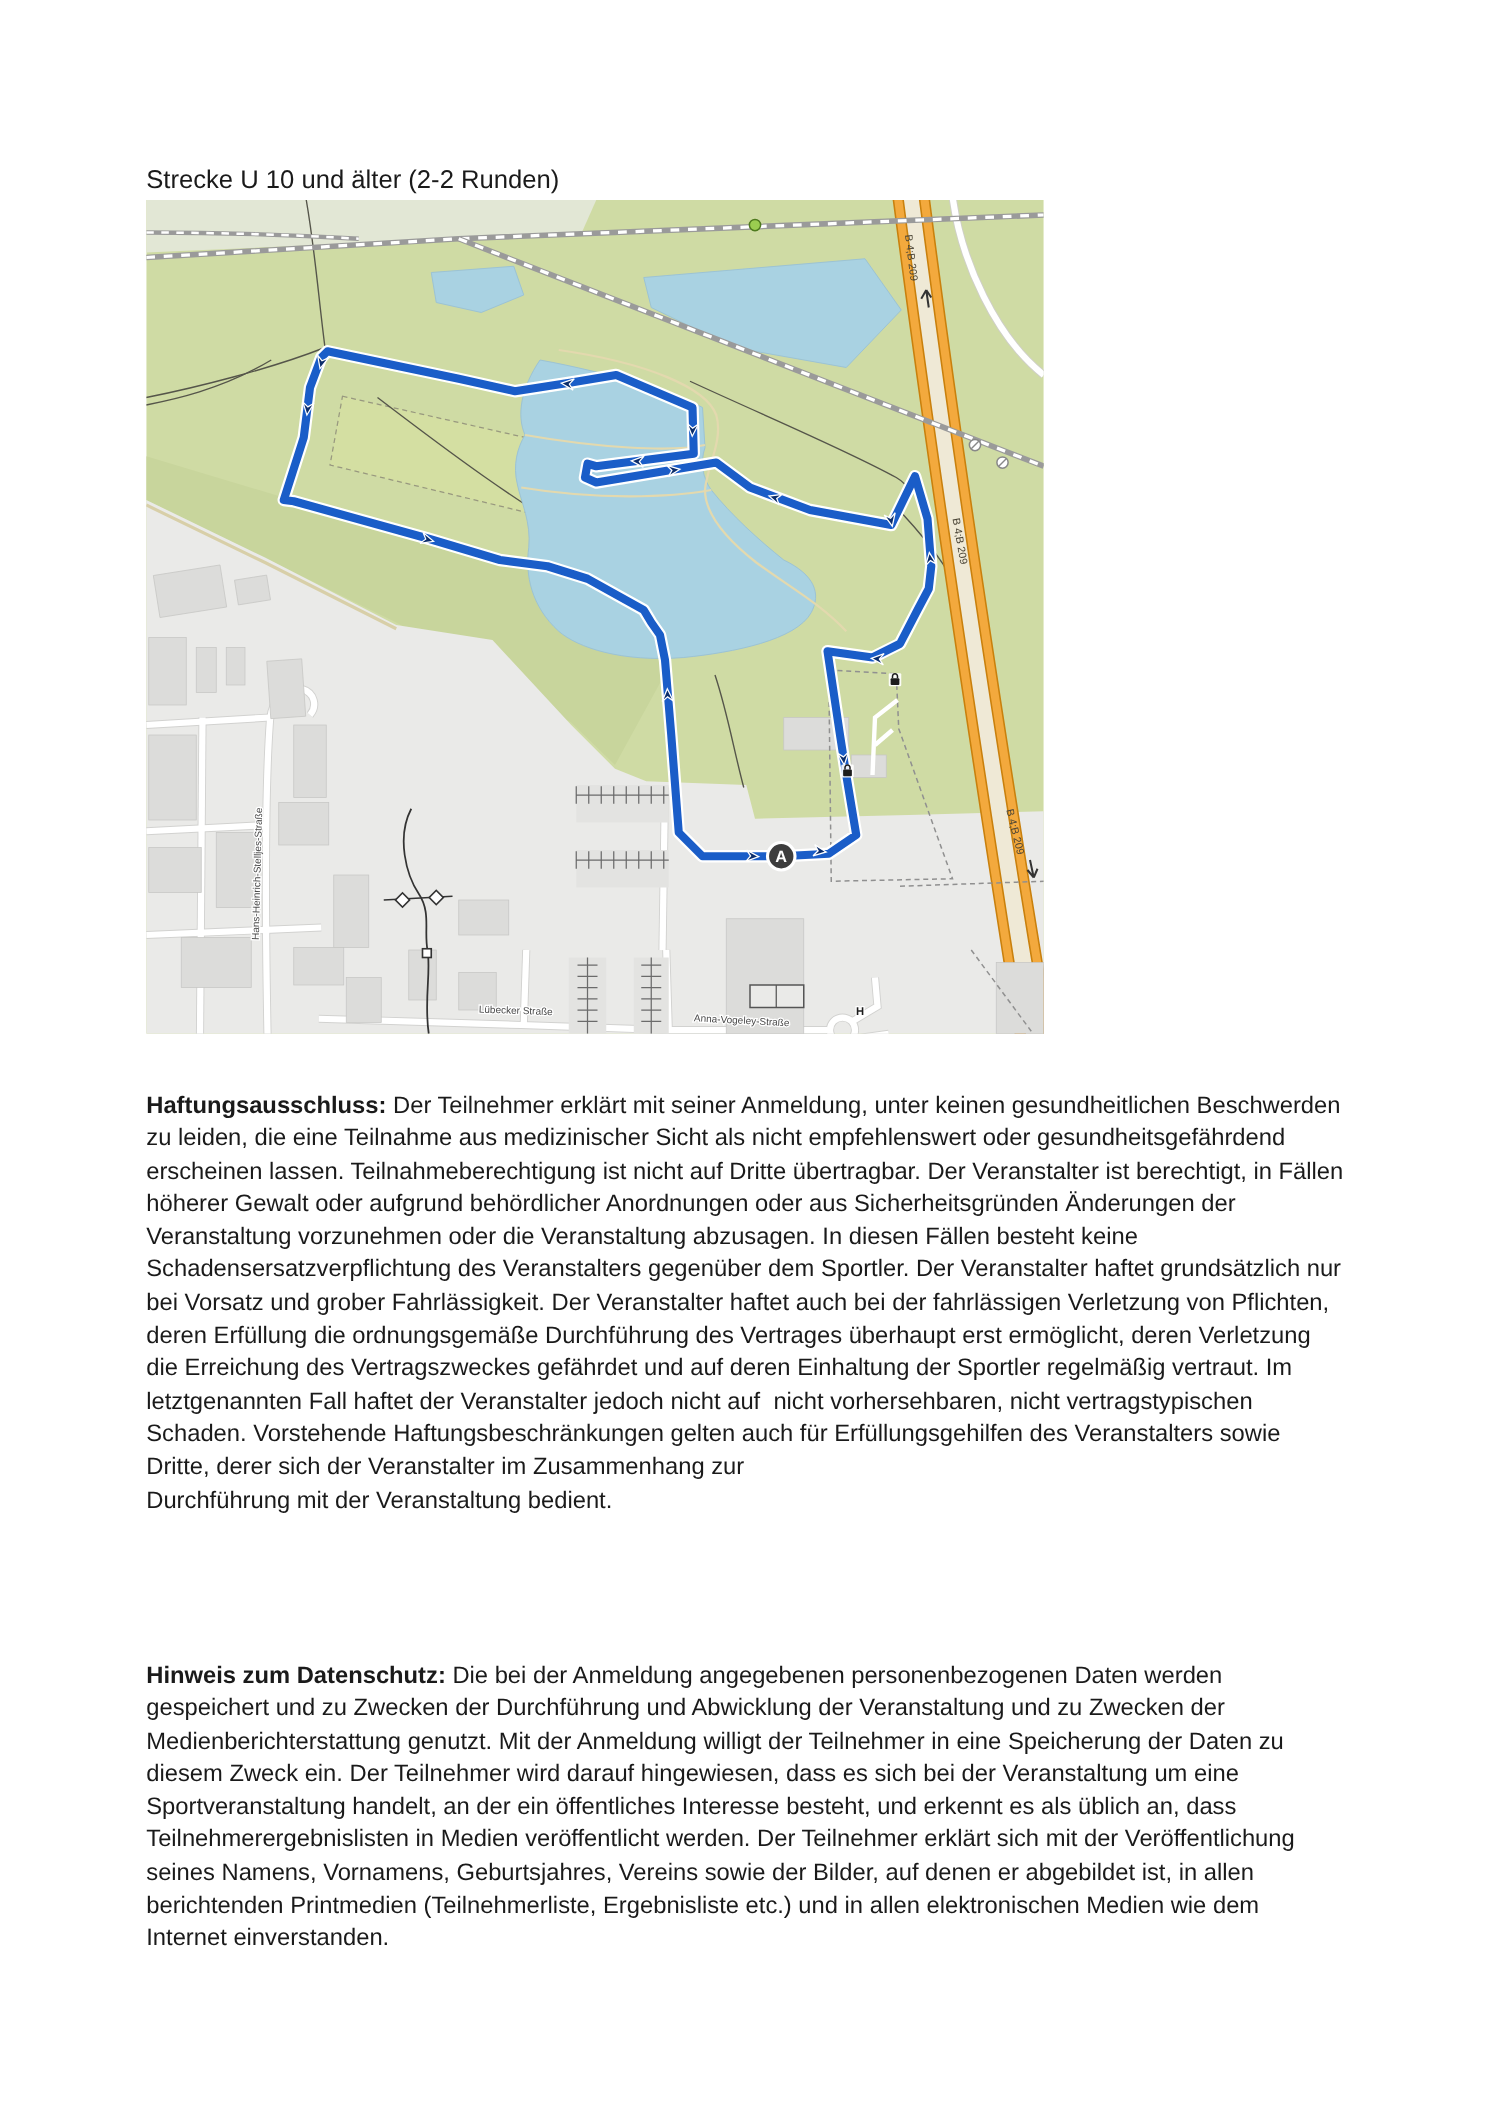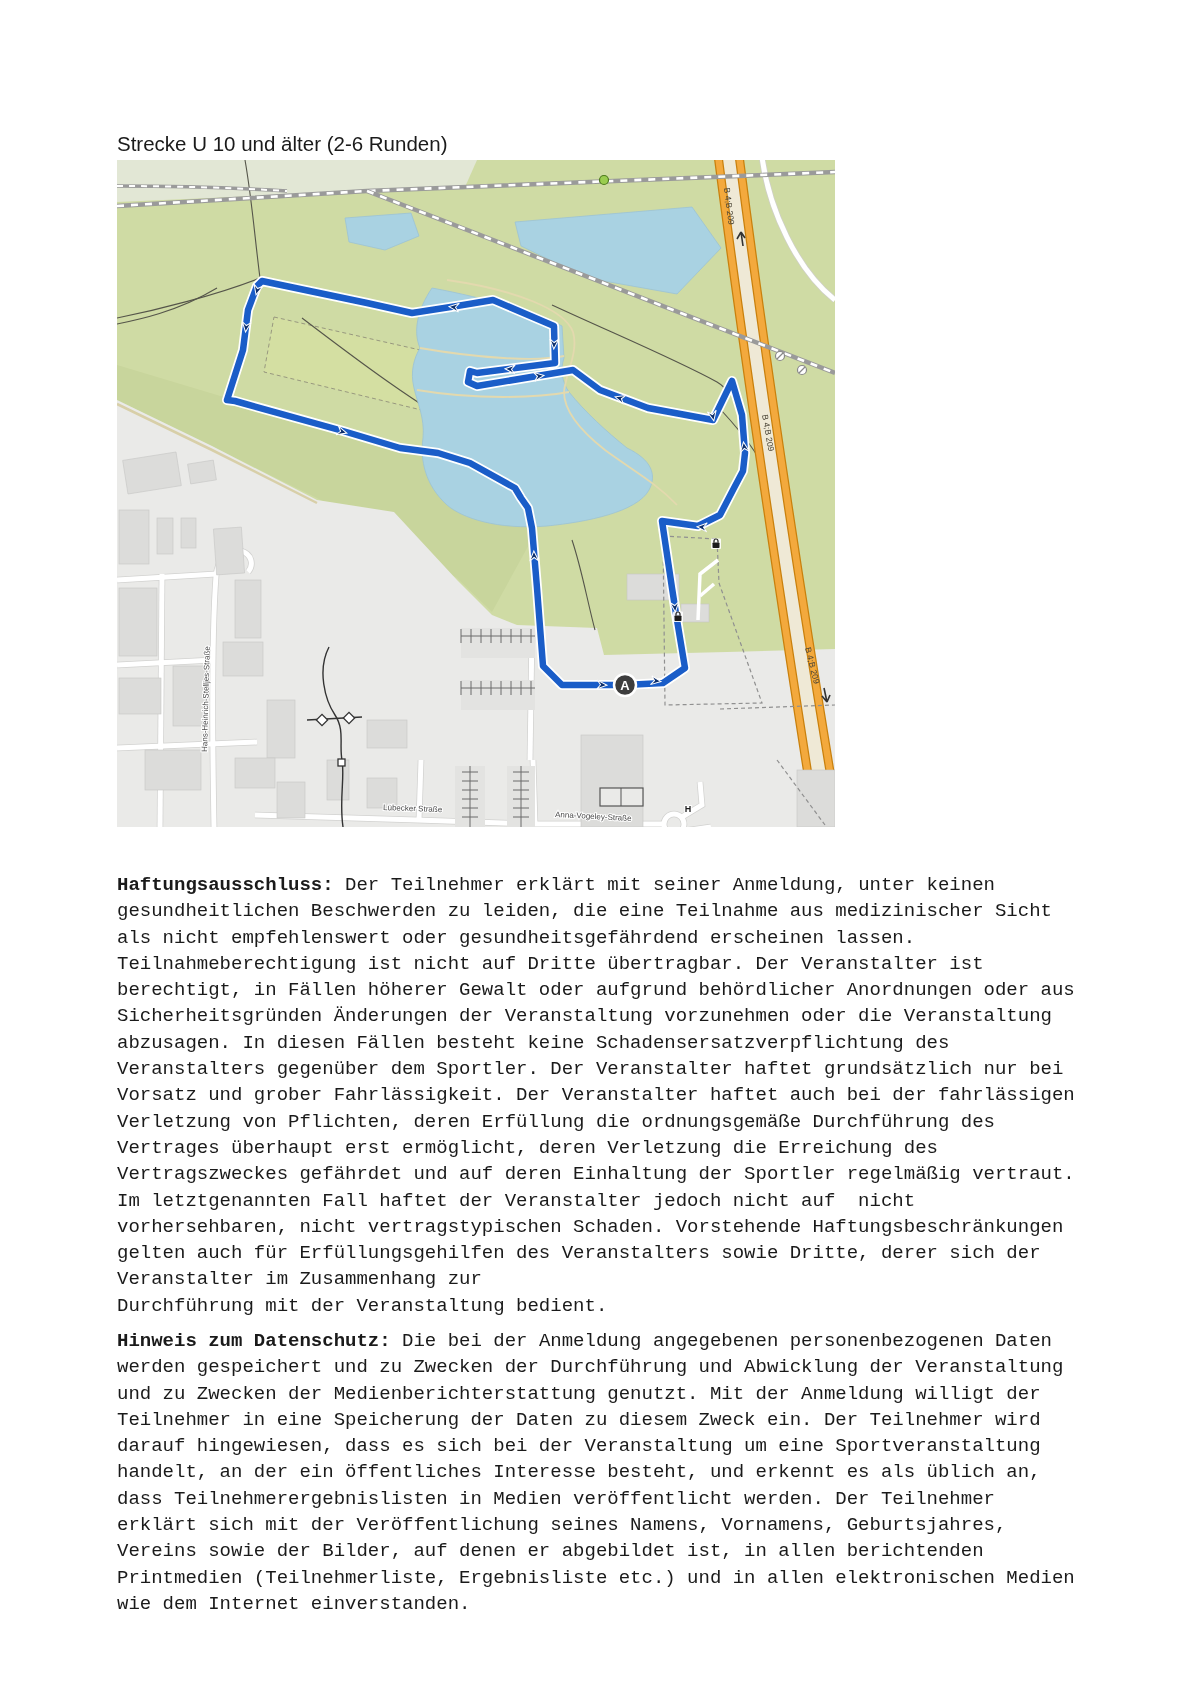--- a/index.html
+++ b/index.html
@@ -1,32 +1,32 @@
 <!DOCTYPE html>
 <html><head>
 <meta charset="utf-8">
 <style>
   html,body{margin:0;padding:0;}
   body{width:1190px;height:1684px;position:relative;background:#ffffff;
        font-family:"Liberation Sans",sans-serif;color:#1a1a1a;}
   .doc-title{position:absolute;left:117px;top:132px;font-size:20.5px;line-height:23px;}
   .map-wrap{position:absolute;left:117px;top:160px;width:718px;height:667px;}
   .para{position:absolute;left:117px;width:958px;font-size:19px;line-height:26.3px;
-        white-space:pre-wrap;font-family:Liberation Mono, monospace;}
+        white-space:pre-wrap;}
   #para1{top:872px;}
   #para2{top:1328px;}
   .lead{font-weight:bold;}
   svg text{font-family:"Liberation Sans",sans-serif;}
   .street-label{fill:#4a4a4a;font-size:8px;paint-order:stroke;stroke:#ffffff;stroke-width:2px;}
   .road-label{fill:#4a4436;font-size:8.5px;paint-order:stroke;stroke:none;}
 </style>
 </head>
 <body>
 
-<div class="doc-title">Strecke U 10 und älter (2-6 Runden)</div>
+<div class="doc-title">Strecke U 10 und älter (2-2 Runden)</div>
 
 <div class="map-wrap">
 <svg viewBox="0 0 718 667" width="718" height="667" xmlns="http://www.w3.org/2000/svg">
 
   <rect x="0" y="0" width="718" height="667" fill="#cfdba4"></rect>
 
   <polygon points="0,0 360,0 348,27 0,42" fill="#e2e7d5"></polygon>
 
   <polygon points="0,205 110,238 283,286 398,326 420,370 375,452 340,418 200,338 0,240" fill="#c8d59c"></polygon>
 

